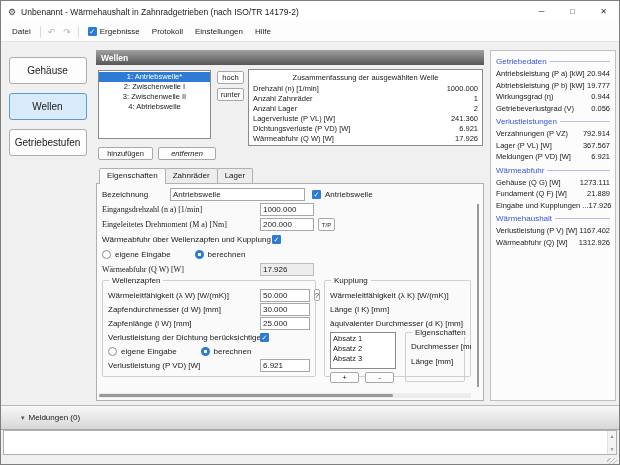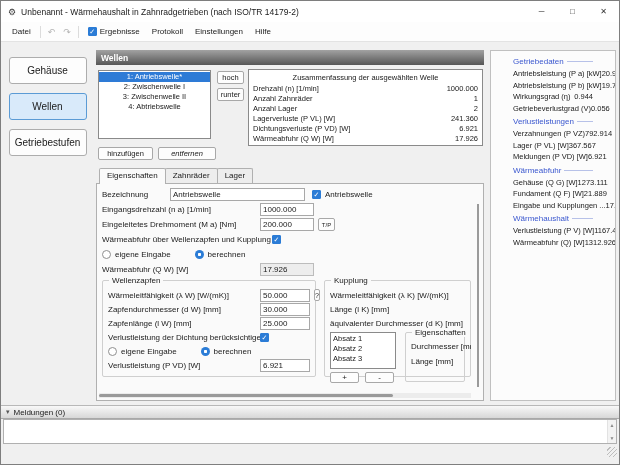--- a/index.html
+++ b/index.html
@@ -53,21 +53,21 @@
   
   .tabwrap { flex:1; position:relative; margin-top:4px; padding-top:15px; min-height:0; }
   .tabs { position:absolute; top:0; left:3px; display:flex; height:16px; z-index:2; }
   .tab { padding:2px 7px 0; font-size:8px; border:1px solid #b0b0b0; border-bottom:none; background:#ededed;
          margin-right:-1px; border-radius:2px 2px 0 0; height:15px; }
   .tab.active { background:#fafafa; height:16px; }
   .tabpage { position:absolute; top:15px; left:0; right:0; bottom:0; border:1px solid #b0b0b0; background:#fafafa; }
   .form { position:absolute; top:3px; left:5px; right:12px; bottom:9px; font-size:8px; overflow:hidden; }
   .frow { display:flex; align-items:center; height:15px; white-space:nowrap; }
   .w68 { width:68px; flex-shrink:0; }
-  .w158 { width:158px; flex-shrink:0; }
+  .w158 { width:158px; flex-shrink:0;font-family:Liberation Serif, serif; }
   .w170 { width:170px; flex-shrink:0; }
   .ti { height:13px; border:1px solid #a8a8a8; font-size:8px; font-family:inherit; padding:0 2px; background:#fff; color:#1a1a1a; }
   .ti.num { width:54px; }
   .ti.name { width:135px; }
   .ti.ro { background:#ededed; border-color:#bcbcbc; }
   .cb-lbl { margin-left:4px; }
   .mlg { margin-left:7px; }
   .radio { width:9px; height:9px; border-radius:50%; border:1px solid #8f8f8f; background:#fff; flex-shrink:0; }
   .radio.on { border:none; background:radial-gradient(circle, #ffffff 0 1.4px, #2b7cd6 1.5px); }
   .radio-lbl { margin:0 0 0 4px; }
@@ -92,28 +92,28 @@
   .pm-btn { width:29px; height:11px; font-size:8px; border:1px solid #a8a8a8; border-radius:2px; background:#fdfdfd;
             display:flex; align-items:center; justify-content:center; line-height:1; }
   .subgroup { flex:1; margin-left:9px; border:1px solid #cfcfcf; border-radius:2px; position:relative;
               padding:6px 5px 2px; height:50px; min-width:0; }
   .sub-row { height:15px; display:flex; align-items:center; white-space:nowrap; }
   .vscroll { position:absolute; top:18px; bottom:11px; right:3px; width:5px; }
   .vthumb { position:absolute; top:2px; bottom:2px; left:2px; width:2px; background:#9a9a9a; }
   .hscroll { position:absolute; left:2px; right:12px; bottom:2px; height:5px; background:#ececec; }
   .hthumb { position:absolute; left:0; top:1px; height:3px; width:79%; background:#9a9a9a; border-radius:2px; }
   
-  .results { width:126px; margin:8px 3px 2px 2px; border:1px solid #c0c0c0; background:#fcfcfc; padding:3px 22px;
+  .results { width:126px; margin:8px 3px 2px 2px; border:1px solid #c0c0c0; background:#fcfcfc; padding:3px 5px;
              font-size:7.5px; overflow:hidden; }
   .rsec-title { display:flex; align-items:center; color:#3a57cf; font-size:8px; height:13px; margin-top:1px; white-space:nowrap; }
   .rsec-line { flex:1; border-top:1px solid #b7c1e8; margin-left:3px; }
   .rrow { display:flex; justify-content:space-between; height:11.5px; line-height:11.5px; white-space:nowrap; }
   
-  .meld-bar { height:14px; margin-top:2px; background:linear-gradient(#f8f8f8,#d7d7d7); border-top:1px solid #b8b8b8;
-              border-bottom:1px solid #a8a8a8; display:flex; align-items:center; font-size:8px; padding-left:5px; gap:4px; }
+  .meld-bar { height:25px; margin-top:2px; background:linear-gradient(#f8f8f8,#d7d7d7); border-top:1px solid #b8b8b8;
+              border-bottom:1px solid #a8a8a8; display:flex; align-items:center; font-size:8px; padding-left:20px; gap:4px; }
   .collapse-icon { font-size:7px; color:#555; }
   .msg-box { height:25px; margin:0 2px; background:#fff; border:1px solid #b0b0b0; position:relative; }
   .msg-scroll { position:absolute; right:0; top:0; bottom:0; width:9px; background:#f3f3f3; border-left:1px solid #e2e2e2;
                 display:flex; flex-direction:column; justify-content:space-between; align-items:center; font-size:5px;
                 color:#8a8a8a; padding:2px 0; }
   .statusbar { height:15px; position:relative; background:#f0f0f0; }
   .grip { position:absolute; right:2px; bottom:2px; width:10px; height:10px;
           background:repeating-linear-gradient(135deg, transparent 0 2px, #bdbdbd 2px 3px); }
 </style>
 </head>

